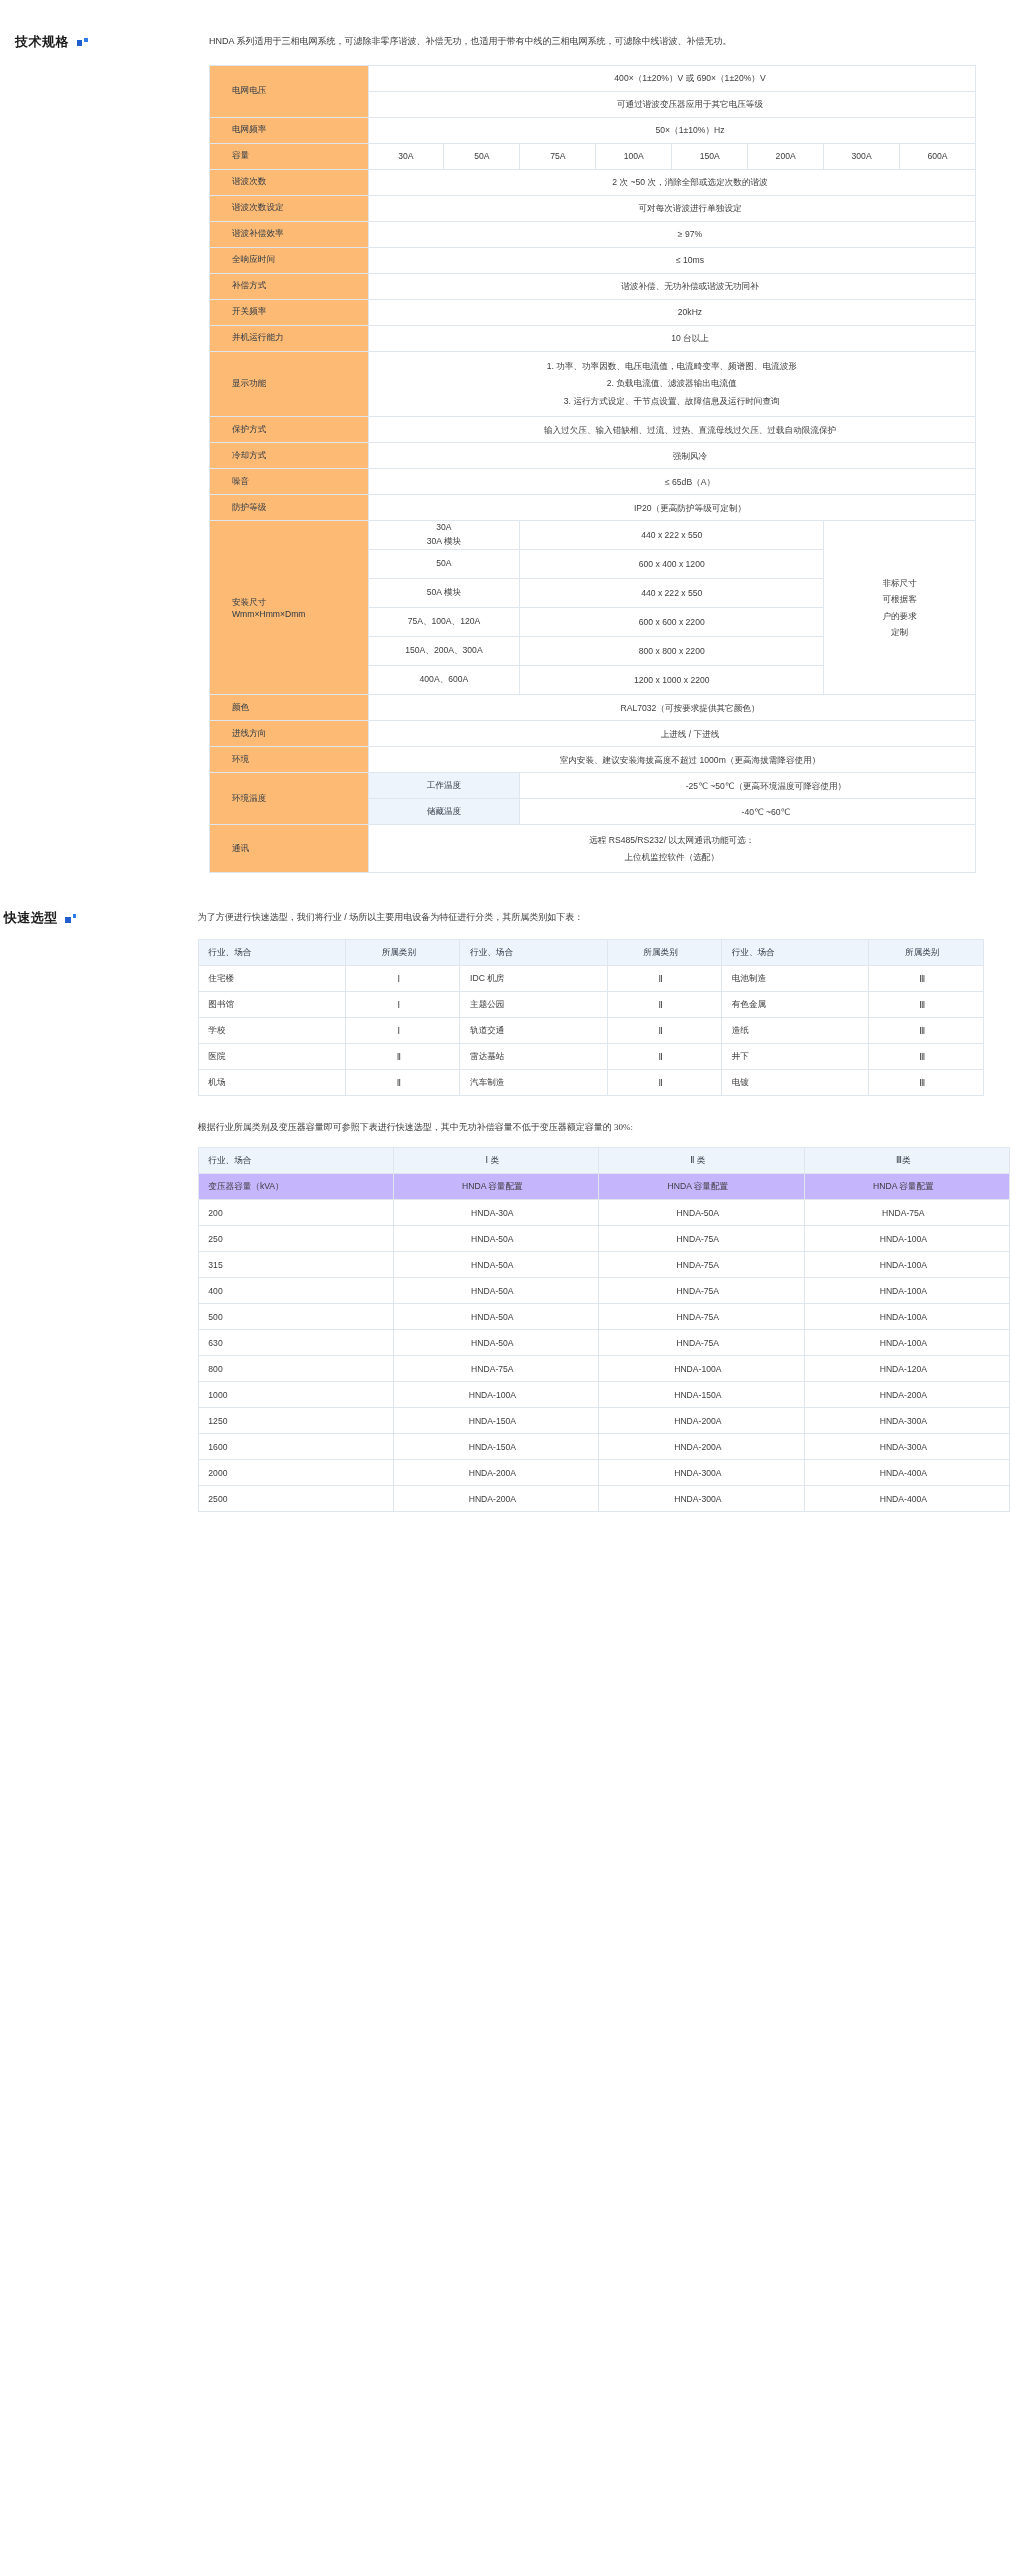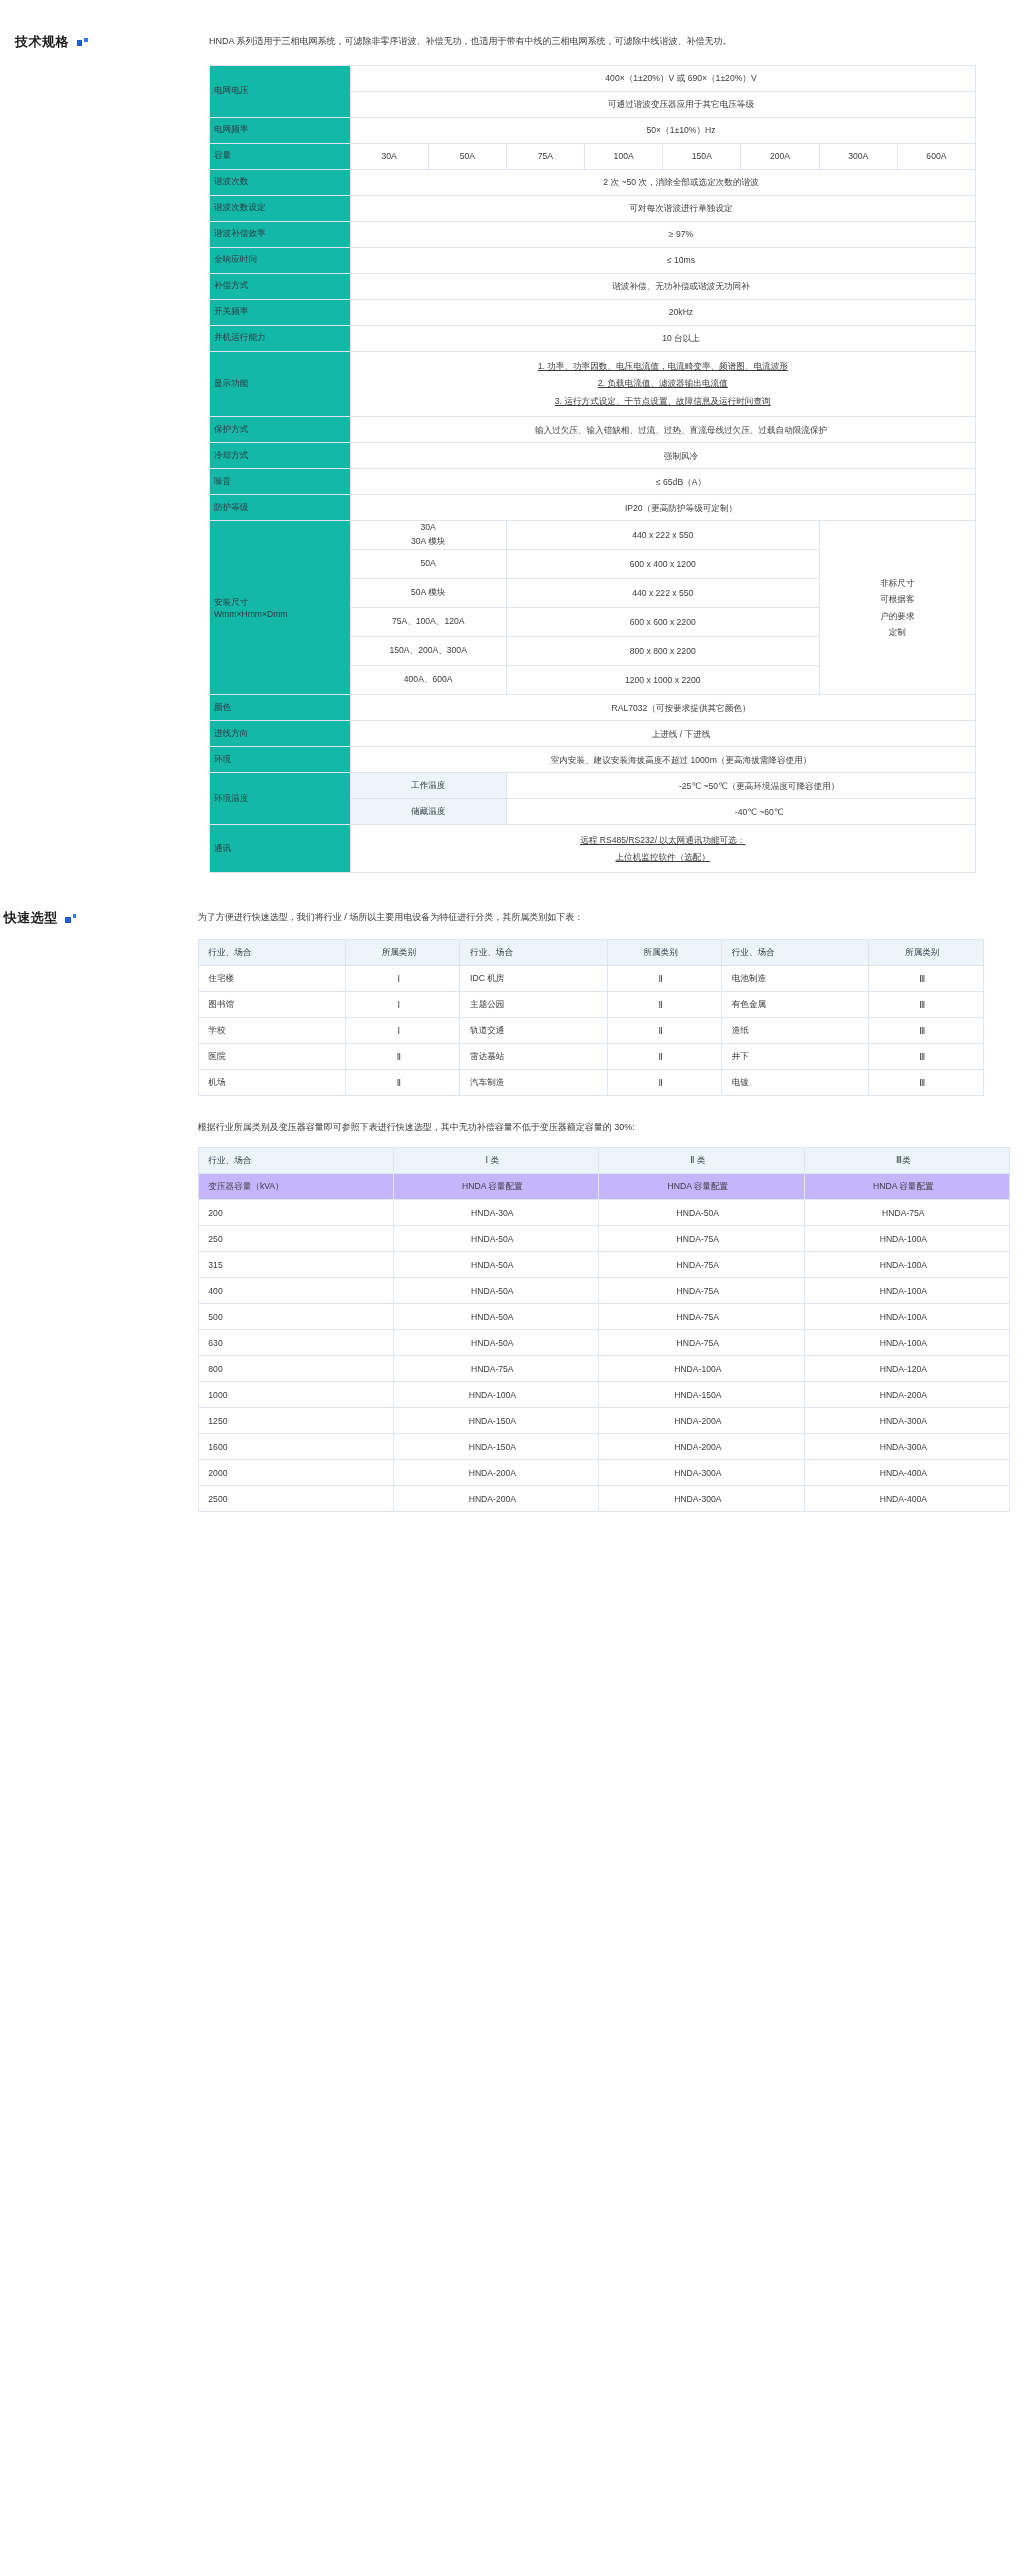--- a/index.html
+++ b/index.html
@@ -84,46 +84,45 @@
     padding: 0 7.5px;
     vertical-align: middle;
   }
 
   
   table.spec {
     width: 767px;
     table-layout: fixed;
   }
   table.spec td.lbl {
-    background: #14b8a6;
+    background: #fdba74;
     color: #2f3a46;
     width: 128px;
     height: 25px;
-    padding-left: 4px;
+    padding-left: 22px;
     font-size: 8.6px;
   }
   table.spec td.lbl2 {
     background: #eef4fb;
     color: #2f3a46;
     width: 86px;
     height: 25px;
     text-align: center;
     font-size: 8.6px;
   }
   table.spec td.val {
     text-align: center;
     height: 25px;
     font-size: 8.6px;
     line-height: 1.9;
     padding-left: 44px;
   }
   table.spec td.val.multi {
     padding: 6.4px 5.4px;
     line-height: 2.0;
-    text-decoration: underline;
   }
   table.spec td.cap {
     text-align: center;
     height: 25px;
     font-size: 8.6px;
   }
   table.spec td.dim-model {
     text-align: center;
     height: 28px;
     font-size: 8.6px;
@@ -192,20 +191,21 @@
   table.sel td.c { text-align: center; padding-left: 0; }
   table.sel tr.sub td {
     background: #c4b5fd;
   }
 
   .note {
     font-size: 9px;
     line-height: 2.0;
     color: #3a3a3a;
     margin: 0 0 2.1px 0;
+    font-family: Liberation Serif, serif;
   }
   .gap-lg { height: 35px; }
   .gap-md { height: 21.5px; }
 </style>
 </head>
 <body>
 
 <div class="page">
 
   <div class="section">

